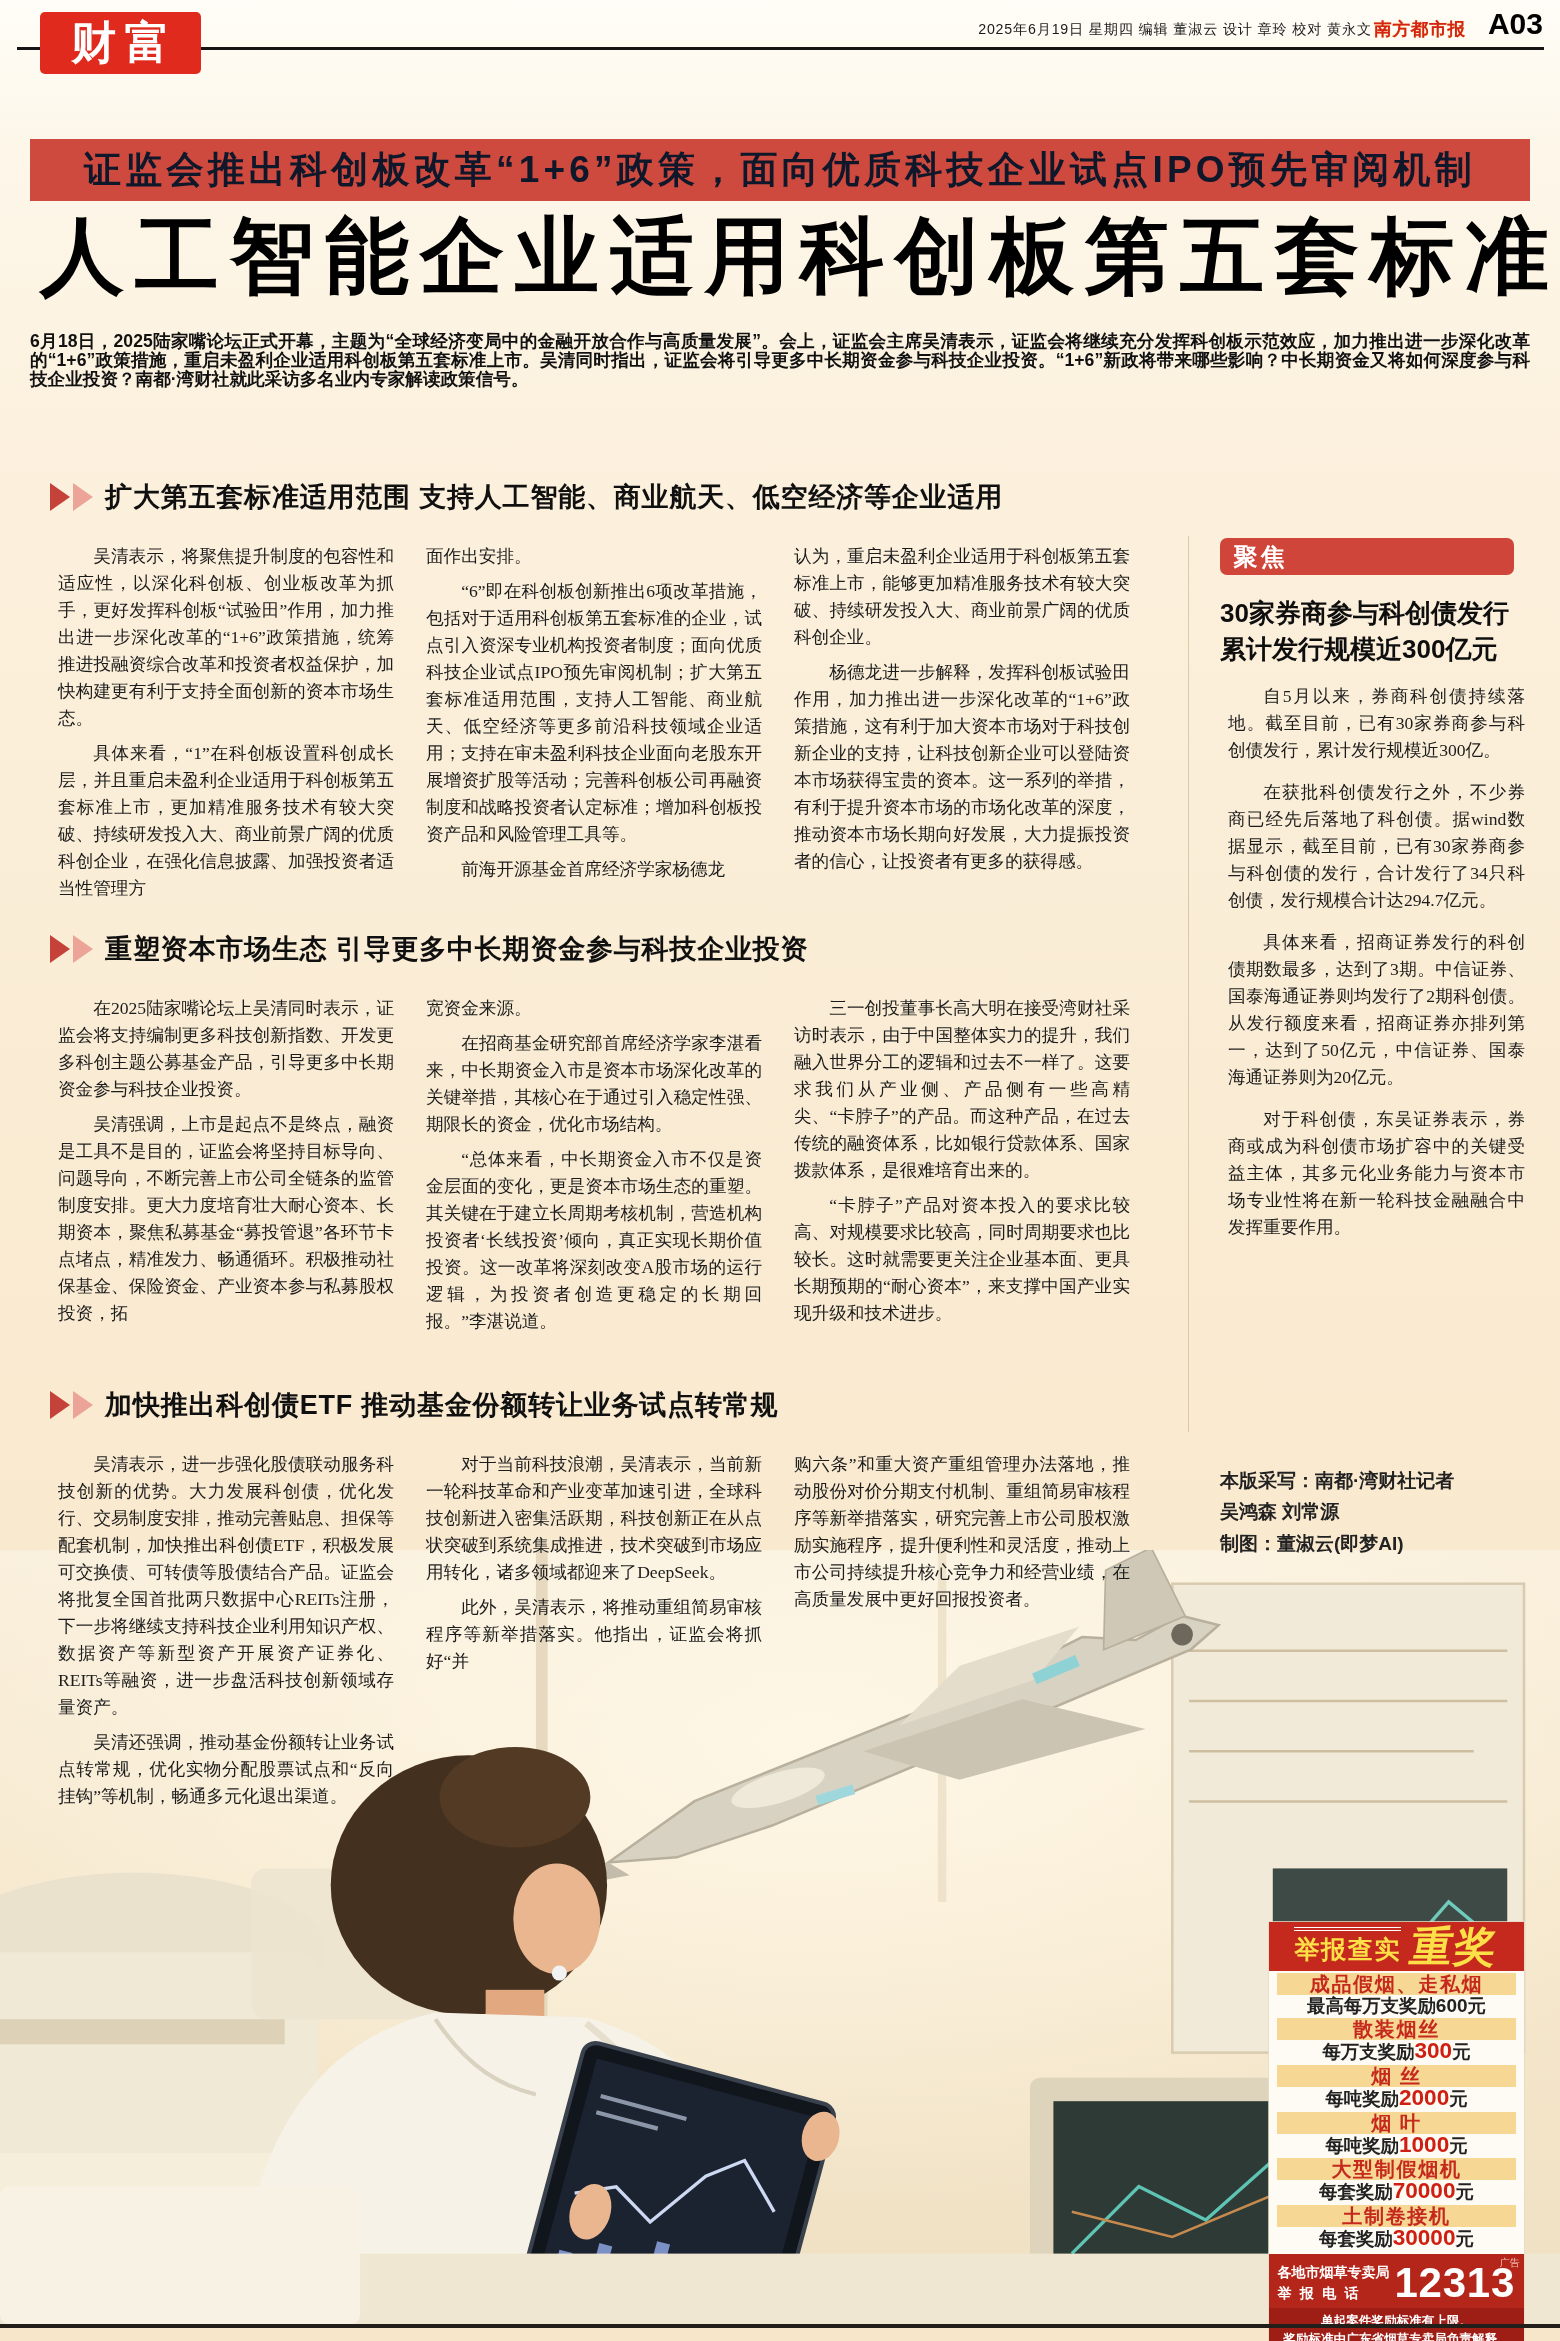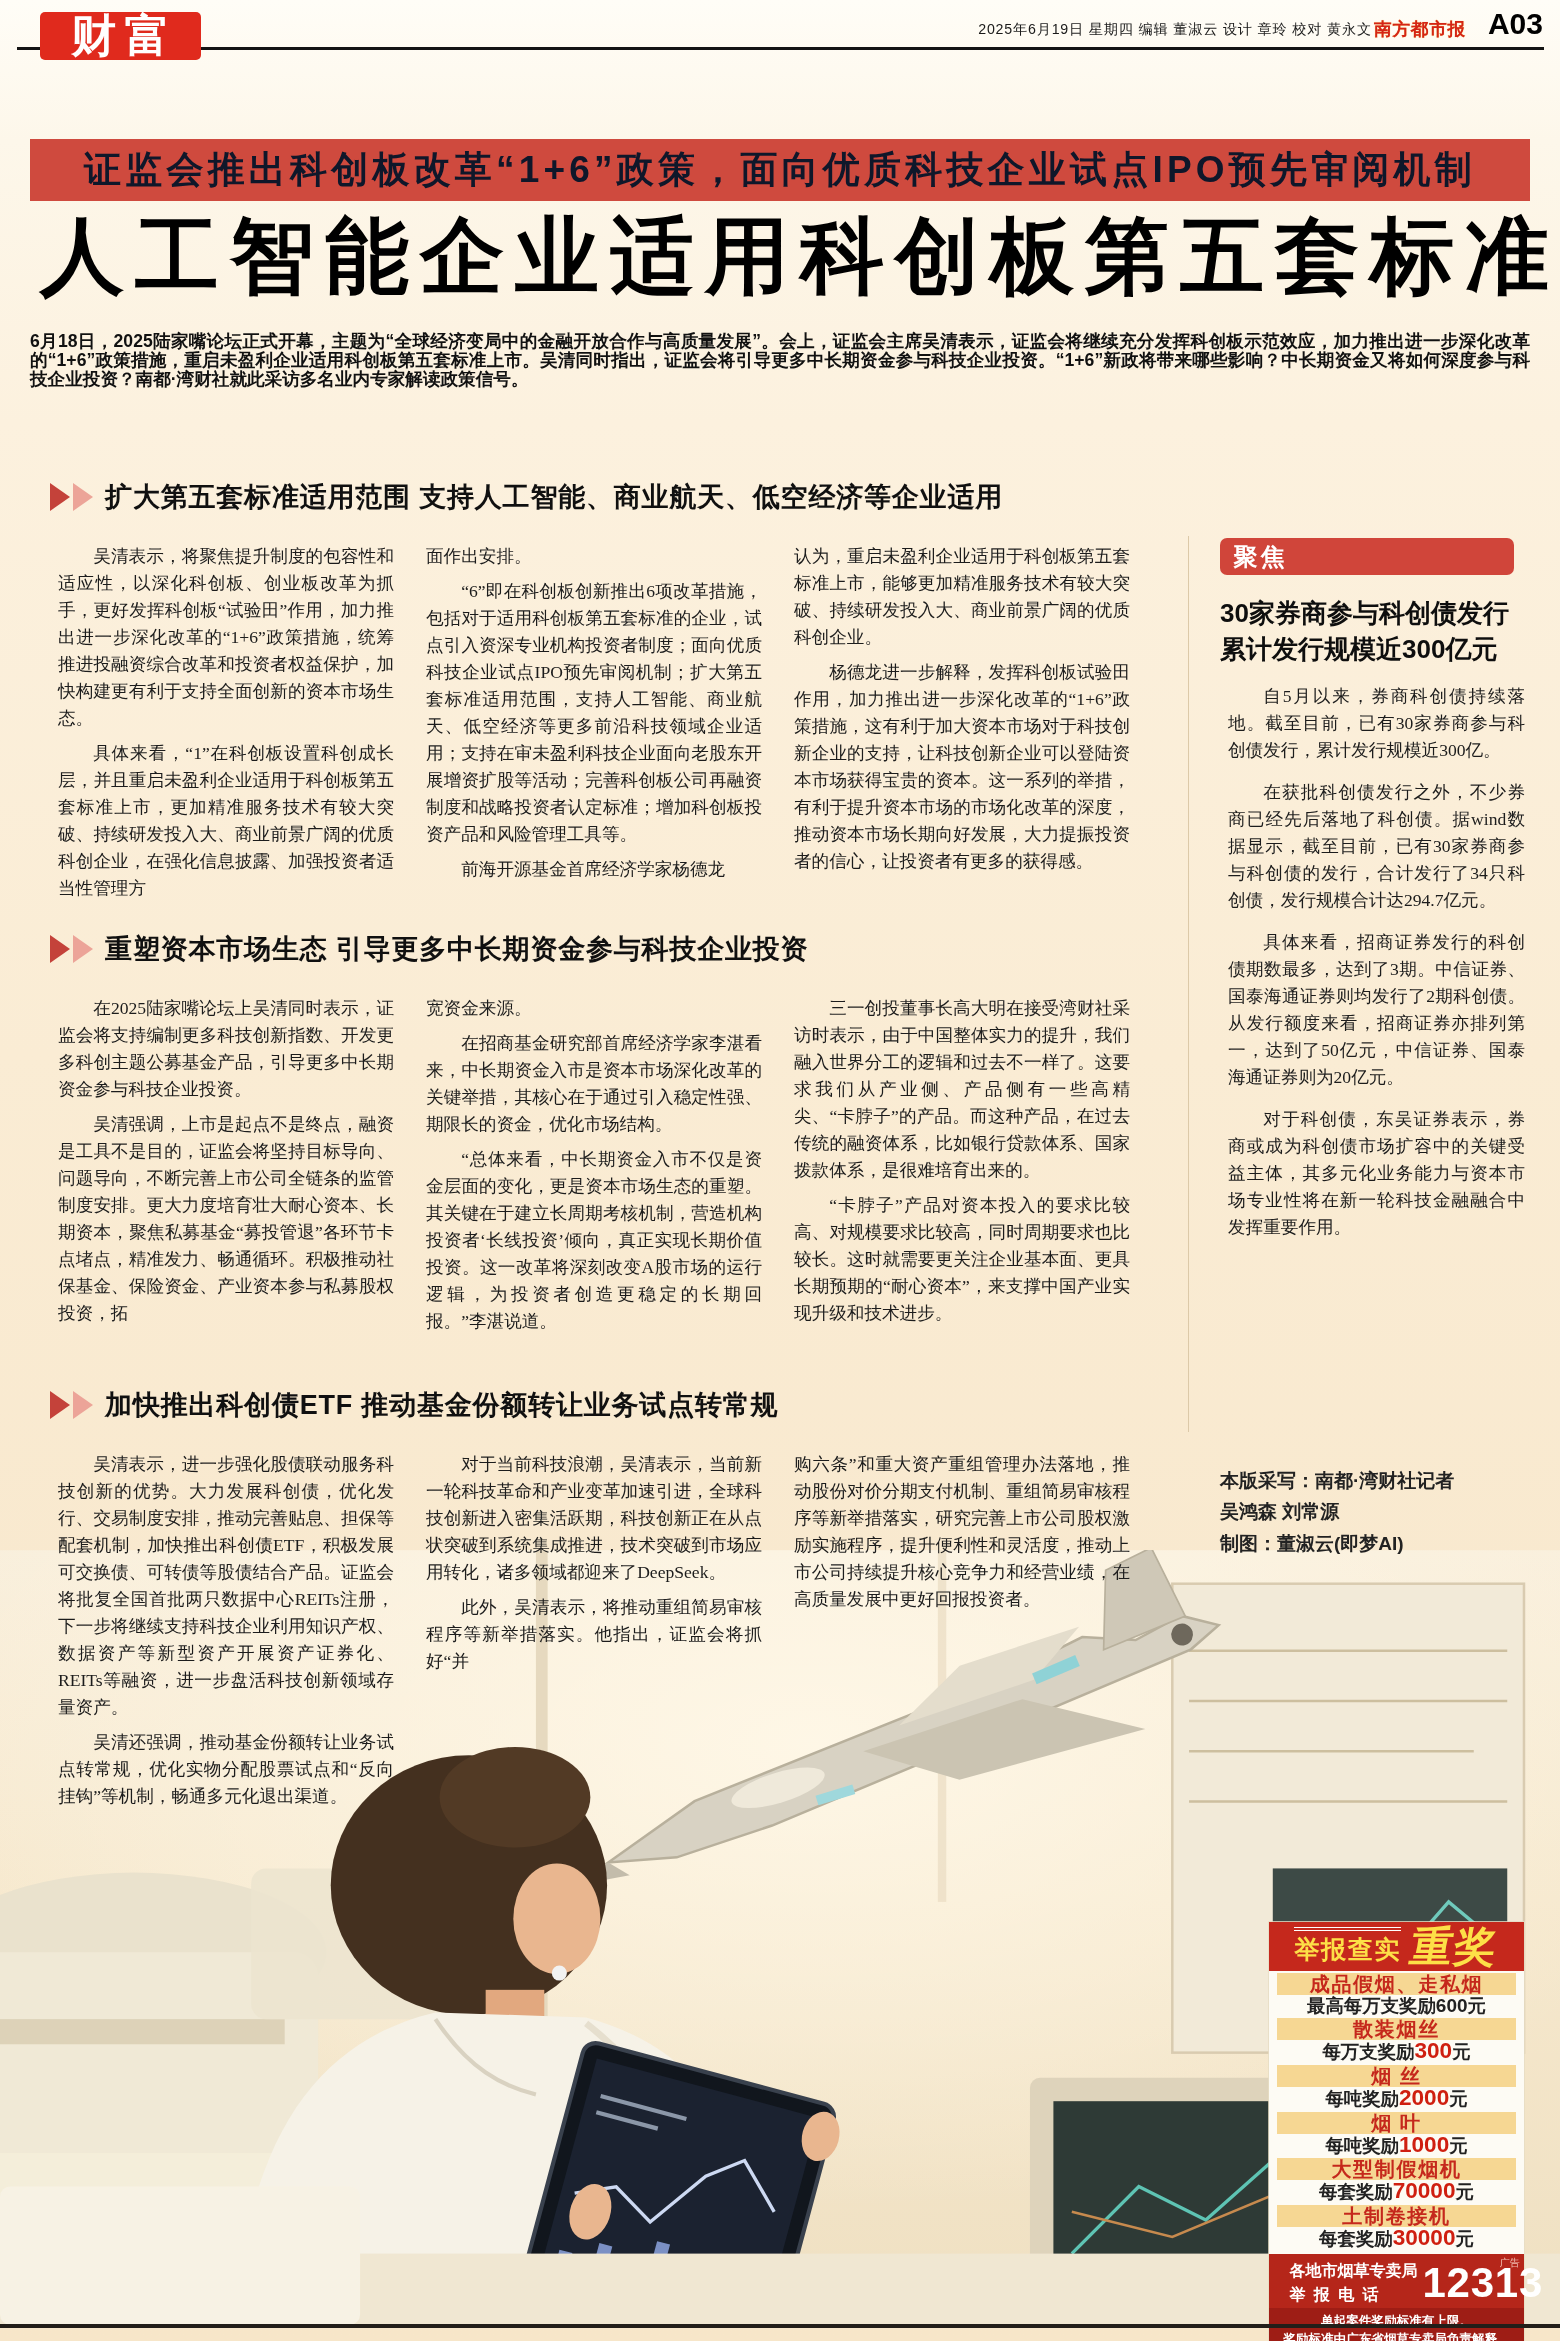--- a/index.html
+++ b/index.html
@@ -1,21 +1,21 @@
 <!DOCTYPE html>
 <html style="font-size:13.4px"><head>
 <meta charset="utf-8">
 <style>
   html,body{margin:0;padding:0;}
   body{width:1560px;height:2342px;position:relative;overflow:hidden;
     background:linear-gradient(180deg,#fffdf7 0%,#fdf7ea 6%,#fcf1de 18%,#faecd4 45%,#f8e8cd 75%,#f7e6c9 100%);
     font-family:"Liberation Sans",sans-serif;color:#1c1c1c;}
   
   .top-rule{position:absolute;left:17px;top:47px;width:1527px;height:2.5px;background:#141414;z-index:2;}
-  .fortune-box{position:absolute;left:40px;top:11.7px;width:161px;height:48px;background:#e02a1d;border-radius:5px;
+  .fortune-box{position:absolute;left:40px;top:11.7px;width:161px;height:62px;background:#e02a1d;border-radius:5px;
     color:#fff;font-size:45px;font-weight:900;display:flex;align-items:center;justify-content:center;
     letter-spacing:8.4px;text-indent:8.4px;z-index:3;}
   .dateline{position:absolute;top:20px;right:188px;font-size:14.2px;color:#1a1a1a;letter-spacing:0.8px;z-index:3;}
   .paper-logo{position:absolute;top:17px;right:94px;color:#d42417;font-weight:900;font-size:17.6px;
     letter-spacing:0.8px;z-index:3;text-shadow:0 0 0.8px #f3b23c;}
   .page-no{position:absolute;top:6.7px;right:17px;font-size:30px;font-weight:900;color:#000;z-index:3;}
   
   .kicker{position:absolute;left:30px;top:139px;width:1500px;height:62px;background:#cf4a3e;color:#0f172a;
     display:flex;align-items:center;justify-content:center;font-size:37px;font-weight:800;letter-spacing:4.2px;}
   .headline{position:absolute;left:0;top:204px;width:1560px;margin:0;text-align:right;
@@ -54,21 +54,21 @@
   .ad-head .h-right{font-size:42px;font-weight:900;transform:skewX(-10deg);letter-spacing:1.7px;}
   .ad-item{padding:1.7px 8.4px 0 8.4px;}
   .ad-item .band{background:#f6d793;text-align:center;font-size:20px;font-weight:900;color:#c5281c;
     line-height:22px;letter-spacing:1.7px;}
   .ad-item .reward{text-align:center;font-size:18.4px;color:#222;line-height:22px;font-weight:700;}
   .amt{font-weight:900;}
   .amt.red{color:#cf1f10;font-size:22.6px;}
   .amt.dk{color:#222;font-size:19px;}
   .ad-foot{margin-top:3.4px;background:#b5261a;color:#fff;position:relative;}
   .foot-main{display:flex;align-items:center;padding:5px 6.7px 1.7px 8.4px;position:relative;}
-  .foot-left{font-size:16px;font-weight:800;line-height:1.5;white-space:nowrap;margin-left:12px;}
+  .foot-left{font-size:14px;font-weight:800;line-height:1.5;white-space:nowrap;}
   .foot-left .spread{letter-spacing:8.4px;}
   .phone{font-size:42px;font-weight:900;margin-left:5px;letter-spacing:0.8px;}
   .admark{position:absolute;top:2.5px;right:4.2px;font-size:10px;color:#f2c1b4;}
   .foot-notes{background:#9e1d15;text-align:center;font-size:12.6px;font-weight:700;
     padding:3.4px 1.7px 5px 1.7px;line-height:1.5;}
   .bottom-rule{position:absolute;left:0;top:2324px;width:1560px;height:4.2px;background:#221e19;z-index:6;}
 </style>
 </head>
 <body>
 

